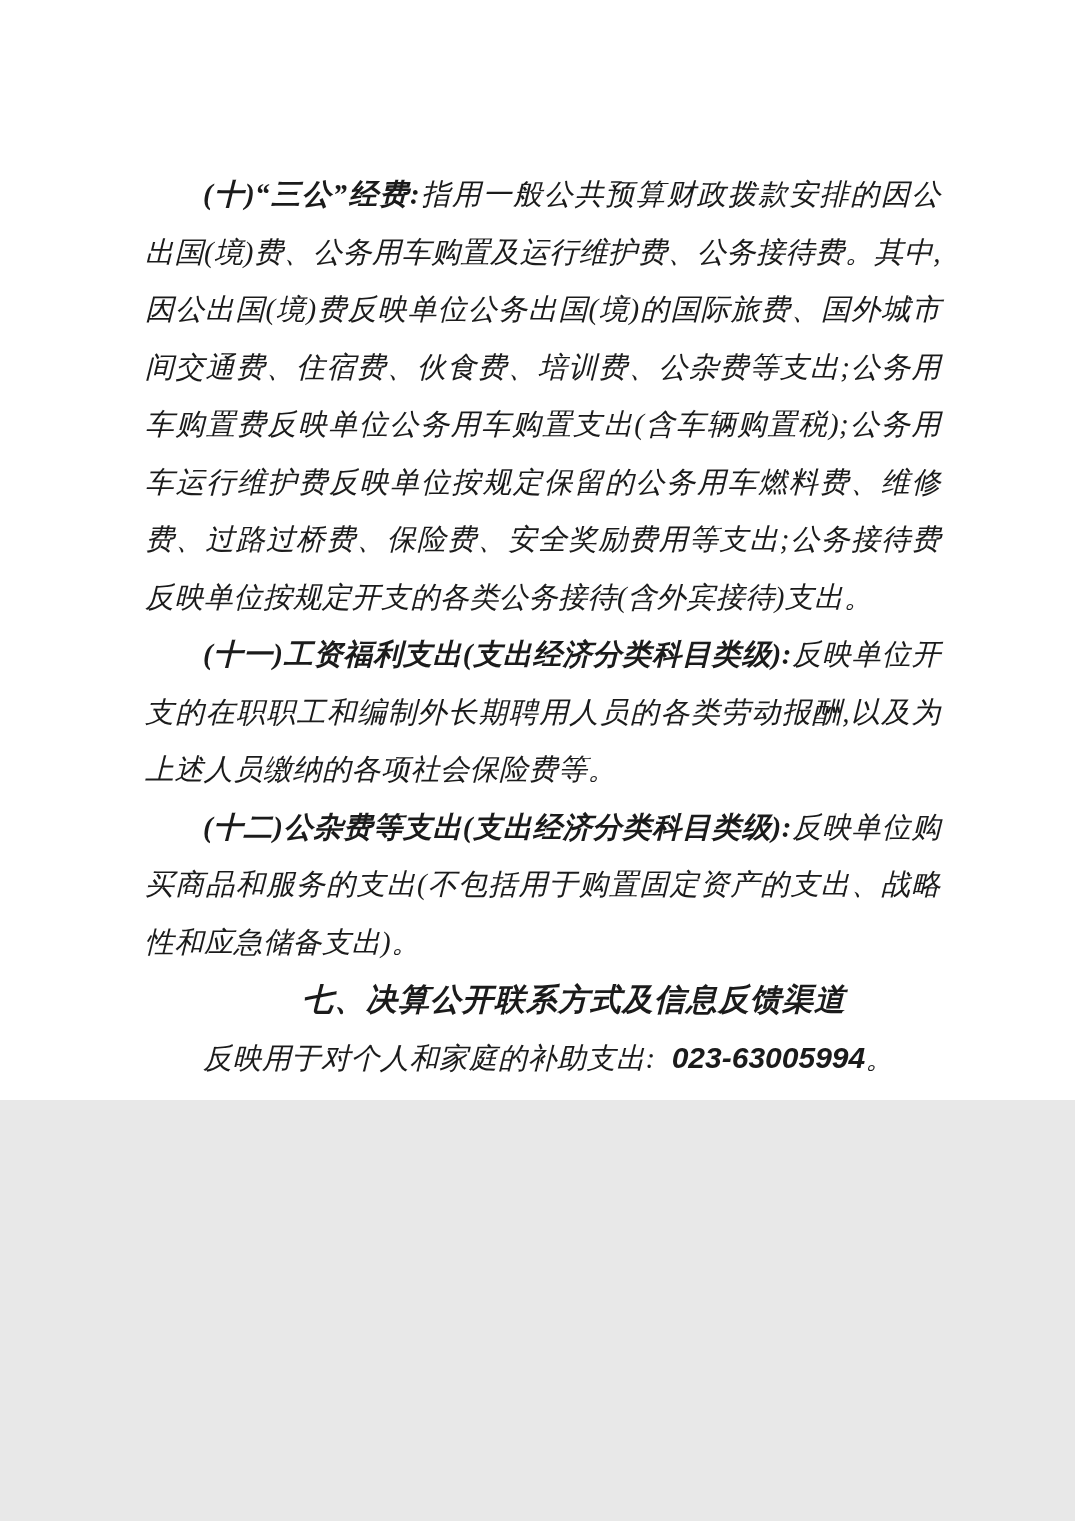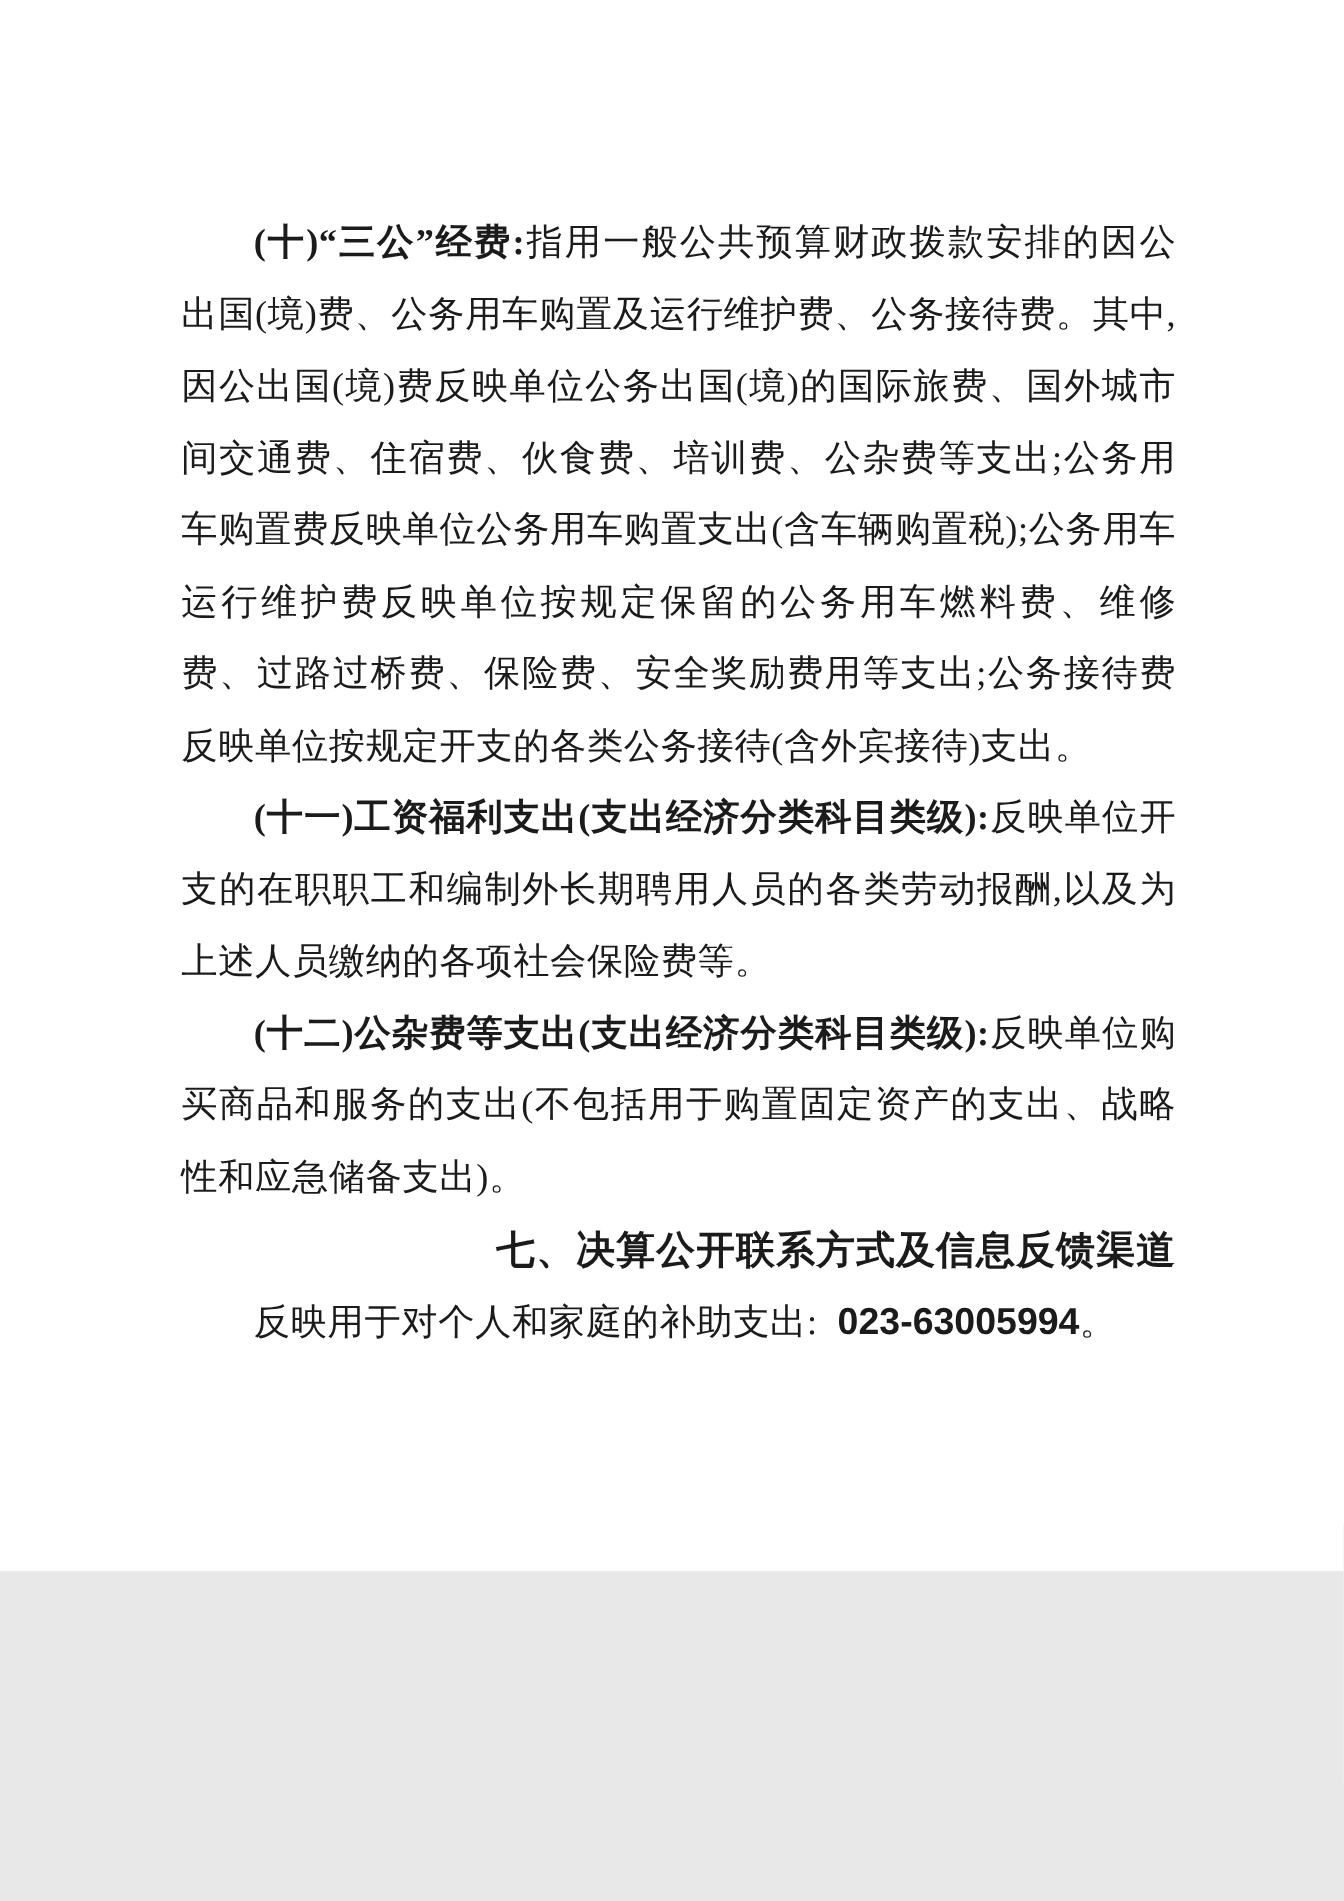--- a/index.html
+++ b/index.html
@@ -3,26 +3,27 @@
 <meta charset="utf-8">
 <style>
   html, body {
     margin: 0;
     padding: 0;
     background: #e8e8e8;
   }
   .page {
     position: relative;
     width: 1075px;
-    height: 1257px;
+    height: 1100px;
     margin: 0 auto;
     background: #ffffff;
     color: #1b1b1b;
     font-family: "Liberation Serif", "DejaVu Serif", serif;
     overflow: hidden;
+    font-style: italic;
   }
   .content {
     position: absolute;
     left: 145px;
     top: 166px;
     width: 796px;
     font-size: 29px;
     line-height: 57.5px;
     text-align: justify;
     letter-spacing: 0.5px;
@@ -35,21 +36,21 @@
     font-weight: bold;
   }
   .section-heading {
     margin: 0;
     text-indent: 2em;
     font-family: "Liberation Sans", "DejaVu Sans", sans-serif;
     font-weight: bold;
     font-size: 31px;
     line-height: 57.5px;
     letter-spacing: 1px;
-    text-align: right;
+    text-align: center;
   }
   .contact-phone {
     font-family: "Liberation Sans", "DejaVu Sans", sans-serif;
     font-weight: bold;
     font-size: 30px;
     letter-spacing: 0;
     margin-left: 16px;
   }
   .page-number {
     position: absolute;

